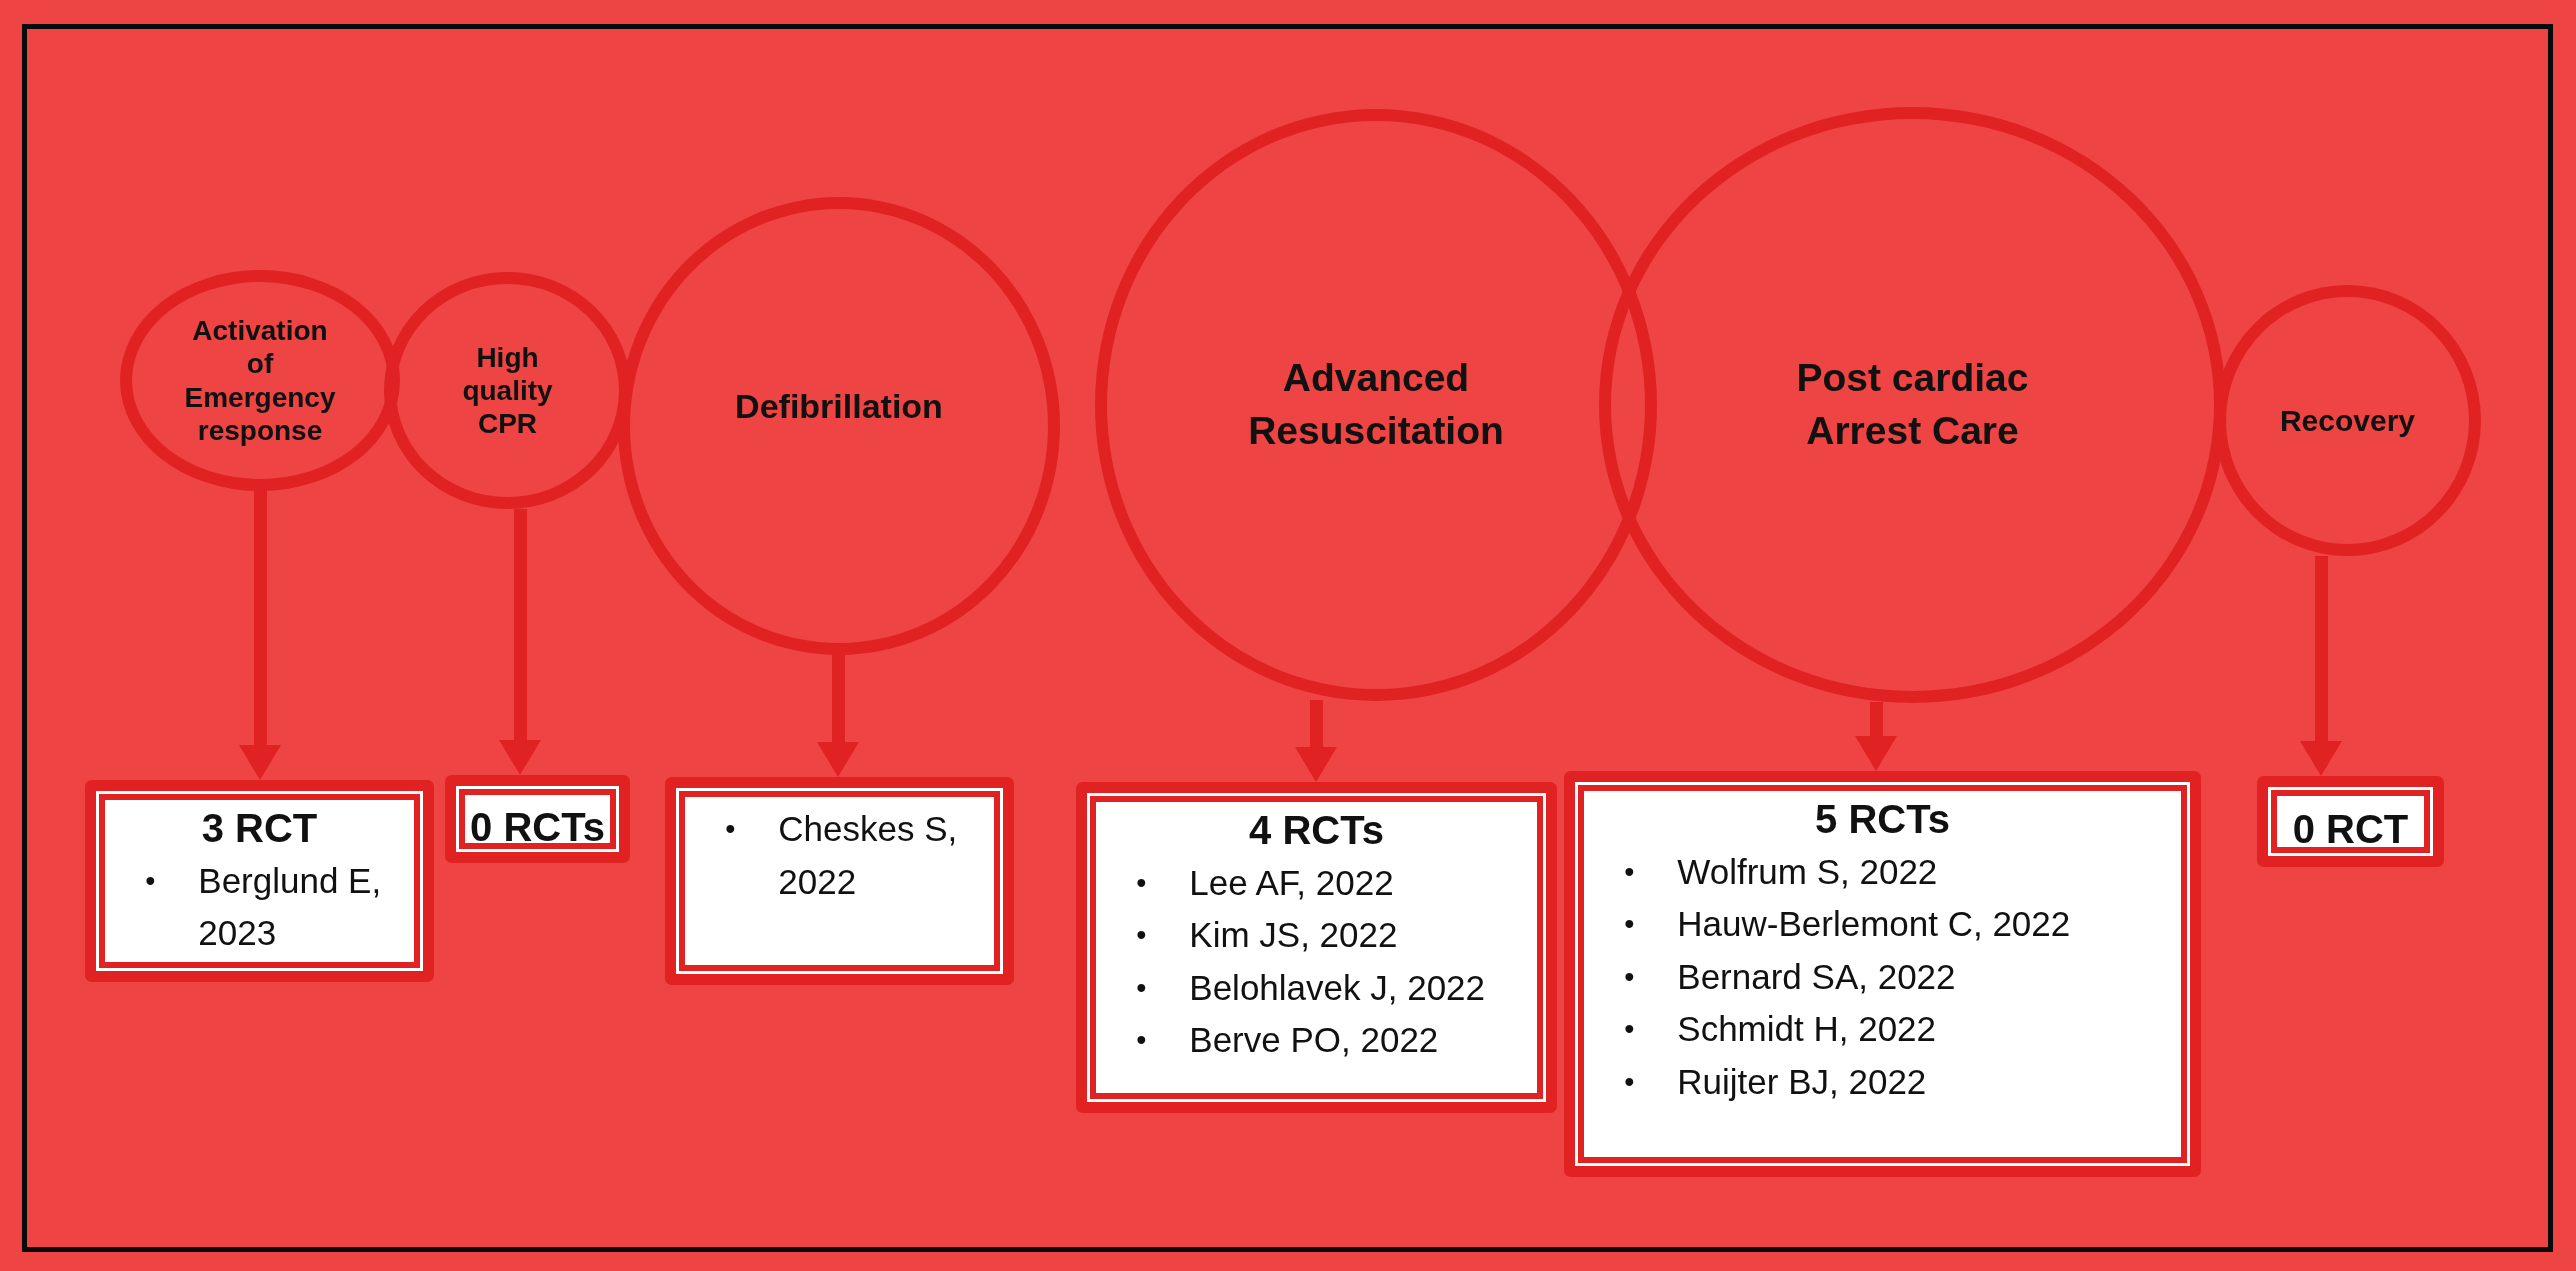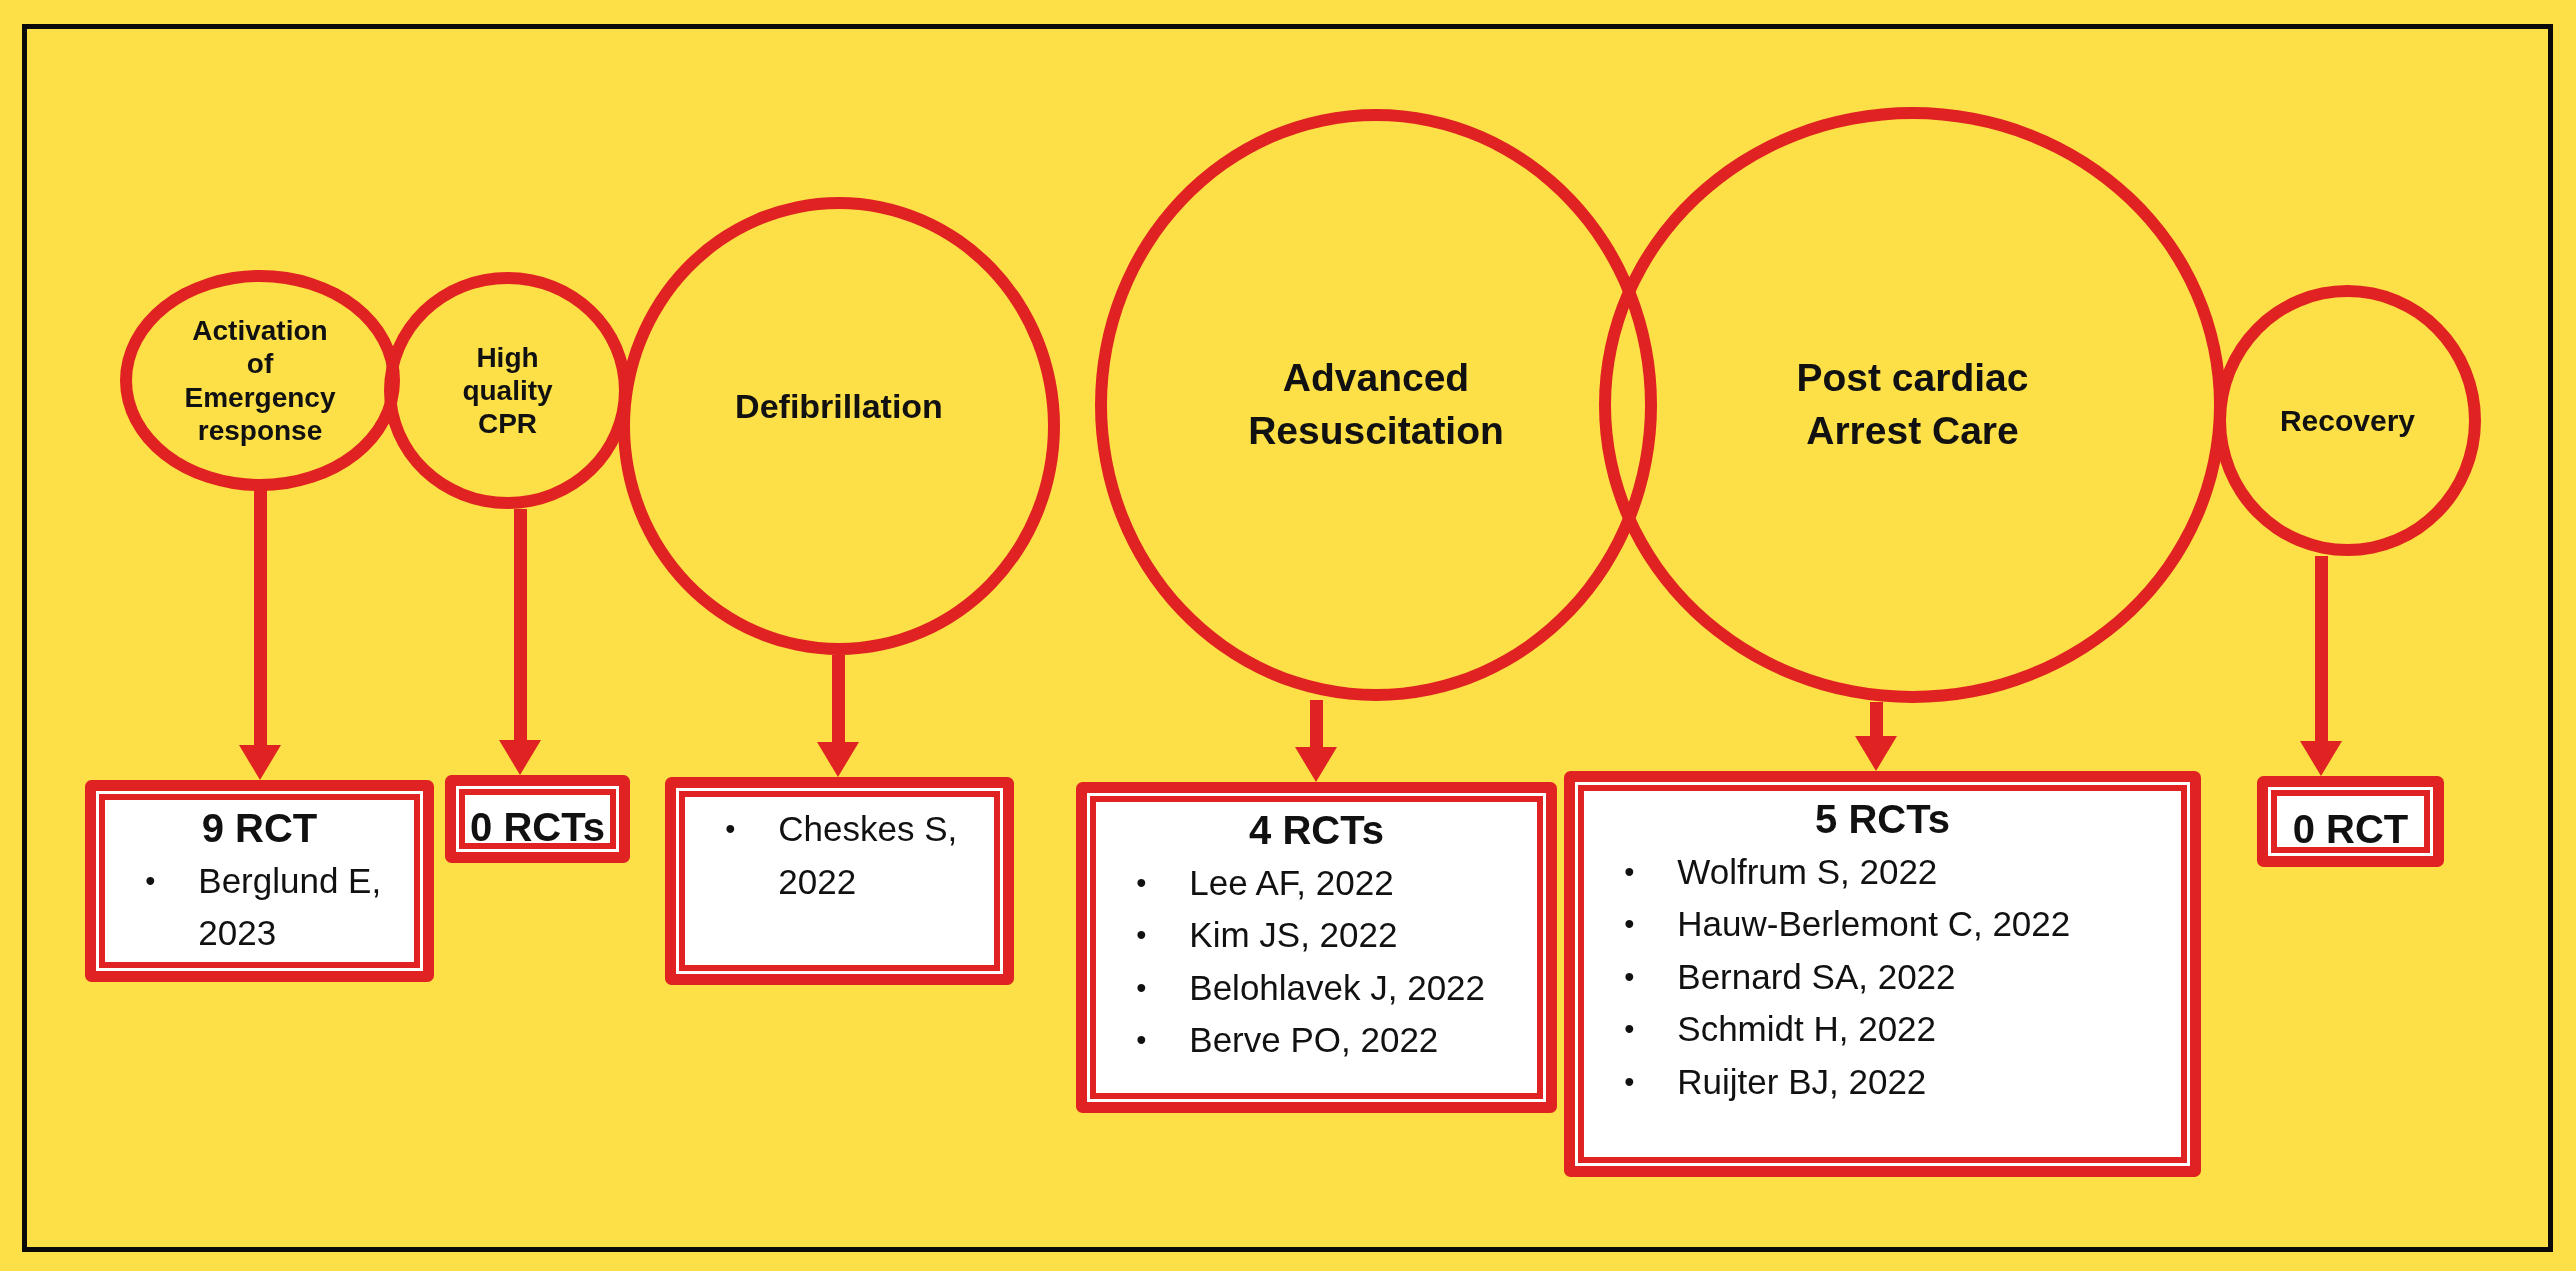--- a/index.html
+++ b/index.html
@@ -2,21 +2,21 @@
 <html style="--red: #e02222; --frame: #0a0a0a; --ink: #111111;font-size:10.4px"><head>
 <meta charset="utf-8">
 <style>
   :root{
     --red:#e02222;
     --ink:#111111;
     --frame:#0a0a0a;
   }
   html,body{margin:0;padding:0;background:#ffffff;}
   body{font-family:"Liberation Sans","DejaVu Sans",sans-serif;color:var(--ink);}
-  .canvas{position:relative;width:2576px;height:1271px;background:#fde047;overflow:hidden;}
+  .canvas{position:relative;width:2576px;height:1271px;background:#ef4444;overflow:hidden;}
   .frame{position:absolute;left:21.5px;top:24px;width:2531px;height:1228px;
          border:5.9px solid var(--frame);box-sizing:border-box;}
 
   
   .stage{position:absolute;border:12.4px solid var(--red);border-radius:50%;
          box-sizing:border-box;display:flex;align-items:center;justify-content:center;
          background:transparent;}
   .stage-label{white-space:pre-line;text-align:center;font-weight:bold;color:var(--ink);}
 
   .stage.s0{left:120px;top:270px;width:280px;height:221px;}
@@ -123,21 +123,21 @@
     <div class="arrow-line"></div>
     <div class="arrow-head"></div>
   </div>
   <div class="arrow a5">
     <div class="arrow-line"></div>
     <div class="arrow-head"></div>
   </div>
 
   <div class="rct-box b0">
     <div class="rct-inner">
-      <p class="rct-title">9 RCT</p>
+      <p class="rct-title">3 RCT</p>
       <ul class="rct-list">
           <li>Berglund E, 2023</li>
         </ul>
     </div>
   </div>
   <div class="rct-box b1 small">
     <div class="rct-inner">
       <p class="rct-title">0 RCTs</p>
     </div>
   </div>

